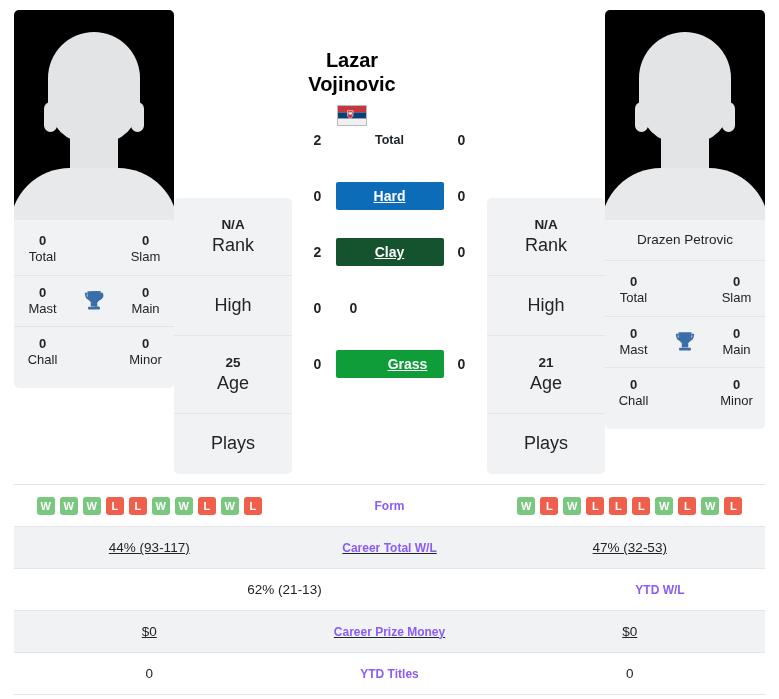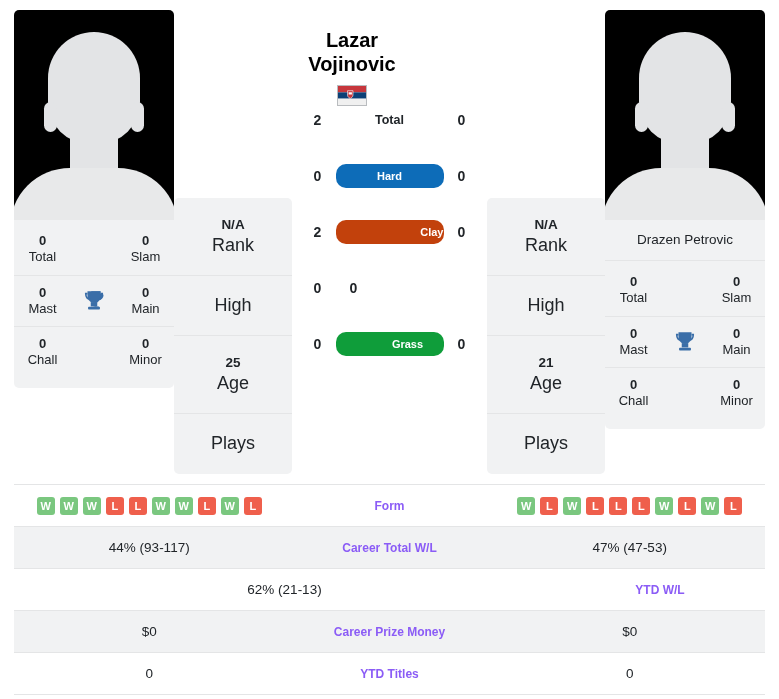--- a/index.html
+++ b/index.html
@@ -156,20 +156,21 @@
   .h2h-col {
     flex: 1;
     display: flex;
     flex-direction: column;
     align-items: center;
     padding-top: 18px;
   }
   .name-block {
     text-align: center;
     width: 120px;
+    margin-top: 20px;
   }
   .name-line {
     font-size: 20px;
     font-weight: bold;
     color: #000000;
     line-height: 1.22;
   }
   .flag {
     margin-top: 8px;
     display: inline-block;
@@ -201,39 +202,40 @@
   .h2h-label-plain {
     flex: 1;
     text-align: center;
     font-size: 12.5px;
     font-weight: bold;
     color: #212529;
   }
   .surface-badge {
     flex: 1;
     text-align: center;
-    font-size: 11px;
+    font-size: 14px;
     font-weight: bold;
     color: #ffffff;
     padding: 6px 0;
-    border-radius: 10px;
+    border-radius: 2px;
+    text-decoration: underline;
   }
 
   
   .stats-table {
     margin: 6px 14px 0 14px;
     border-top: 1px solid #e4e5e6;
   }
   .stat-row {
     display: flex;
     align-items: center;
     height: 41px;
     border-bottom: 1px solid #e4e5e6;
   }
-  .stat-row.shaded { background: #f1f2f3; }
+  .stat-row.shaded { background: #f1f2f3; text-decoration: underline; }
   .stat-side {
     flex: 1;
     text-align: center;
     font-size: 13.5px;
     color: #212529;
   }
   .stat-mid {
     flex: 0 0 210px;
     text-align: center;
     font-size: 12px;
@@ -368,21 +370,21 @@
         </div>
 
         <div class="h2h-line">
           <div class="h2h-score">0</div>
           <div class="surface-badge" style="background:#0d6cb8;">Hard</div>
           <div class="h2h-score">0</div>
         </div>
 
         <div class="h2h-line">
           <div class="h2h-score">2</div>
-          <div class="surface-badge" style="background:#c2410c;text-align:right;">Clay</div>
+          <div class="surface-badge" style="background:#14532d;">Clay</div>
           <div class="h2h-score">0</div>
         </div>
 
         <div class="h2h-line">
           <div class="h2h-score">0</div>
           <div class="h2h-score">0</div>
         </div>
 
         <div class="h2h-line">
           <div class="h2h-score">0</div>
@@ -496,21 +498,21 @@
             <div class="fb l">L</div>
             <div class="fb w">W</div>
             <div class="fb l">L</div>
           </div>
       </div>
     </div>
 
     <div class="stat-row shaded">
       <div class="stat-side">44% (93-117)</div>
       <div class="stat-mid">Career Total W/L</div>
-      <div class="stat-side">47% (47-53)</div>
+      <div class="stat-side">47% (32-53)</div>
     </div>
 
     <div class="stat-row">
       <div class="stat-side">62% (21-13)</div>
       <div class="stat-mid">YTD W/L</div>
     </div>
 
     <div class="stat-row shaded">
       <div class="stat-side">$0</div>
       <div class="stat-mid">Career Prize Money</div>

